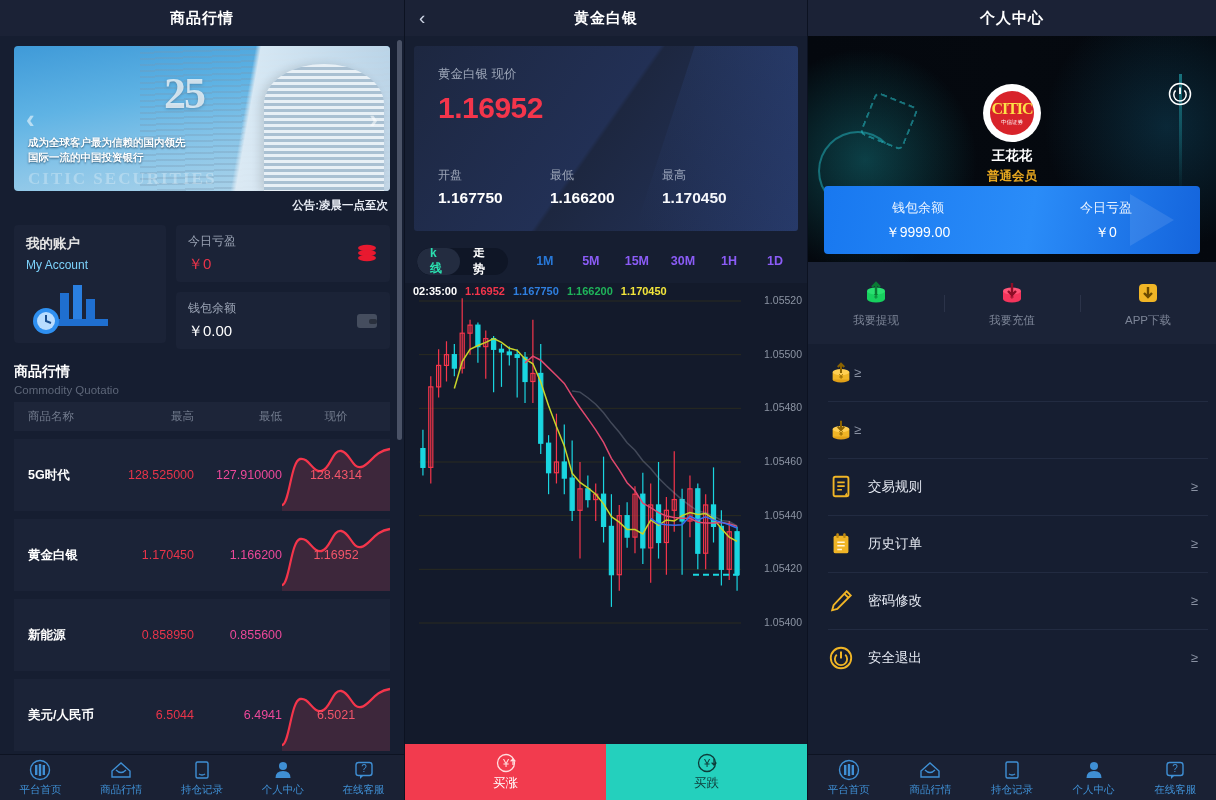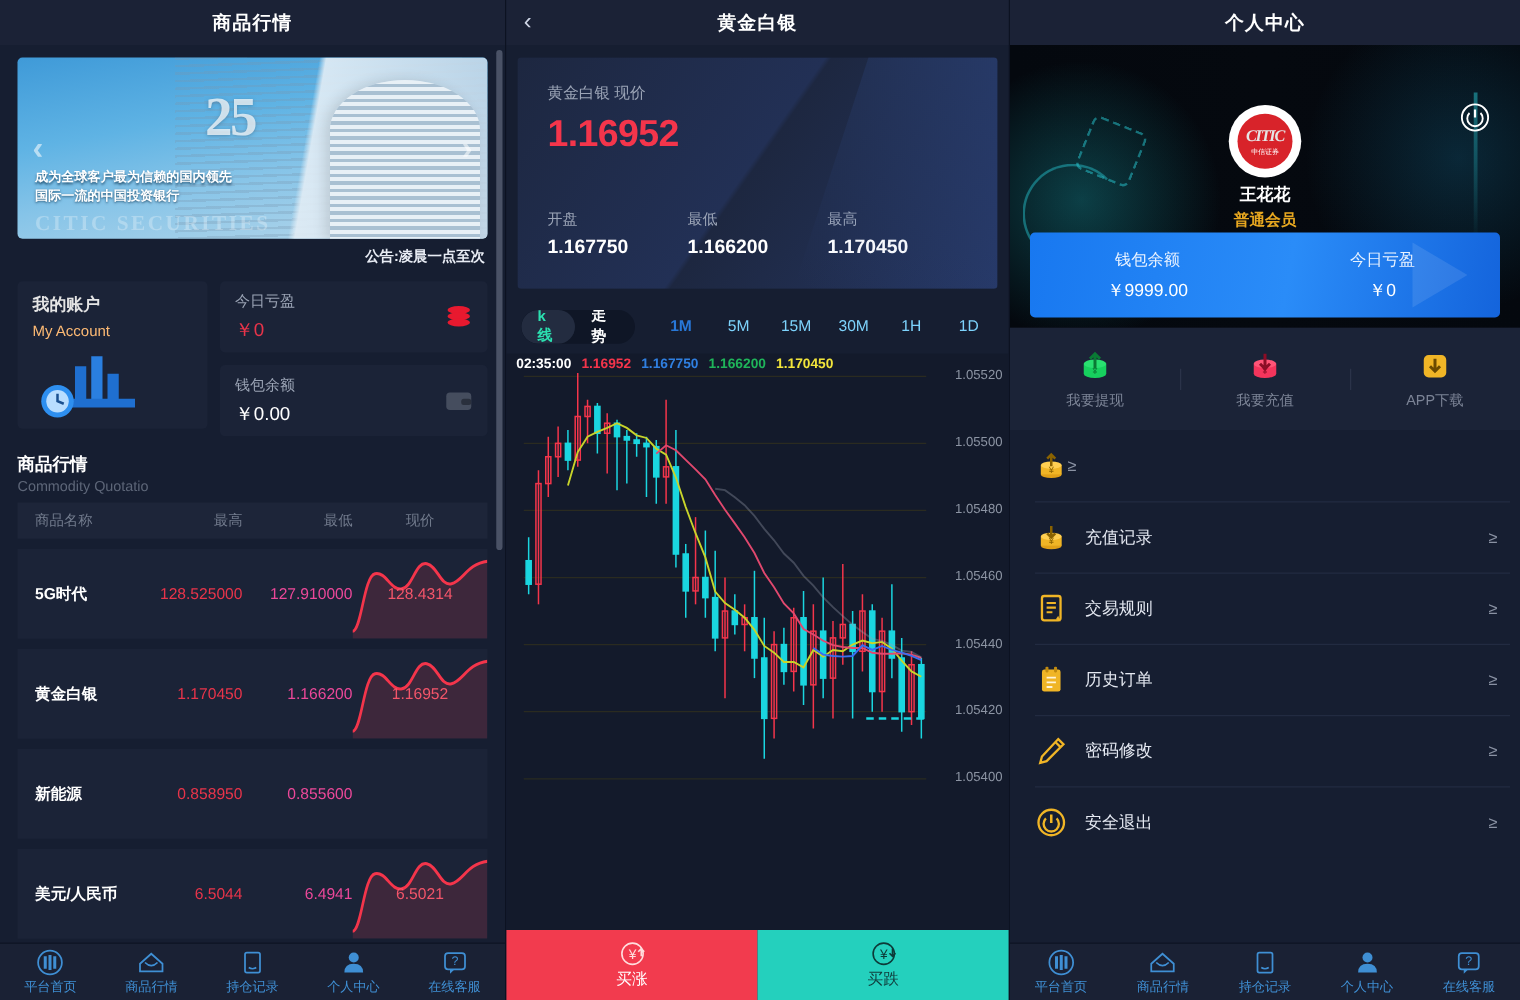--- a/index.html
+++ b/index.html
@@ -45,21 +45,21 @@
   .banner .arrowL, .banner .arrowR { position:absolute; top:50%; transform:translateY(-50%);
     color:rgba(255,255,255,.55); font-size:26px; font-weight:bold; cursor:pointer; }
   .banner .arrowL { left:12px; } .banner .arrowR { right:12px; }
 
   .notice { margin:7px 16px 0 0; text-align:right; color:#e8ecf4; font-size:11.5px; font-weight:bold; }
 
   .acct-wrap { display:flex; gap:10px; margin:12px 14px 0 14px; }
   .acct-card { width:152px; height:118px; background:#1b2337; border-radius:4px;
     padding:10px 12px; position:relative; }
   .acct-card .zh { color:#e5e5e5; font-size:13.5px; font-weight:bold; }
-  .acct-card .en { color:#fdba74; font-size:12px; margin-top:5px; }
+  .acct-card .en { color:#7dd3fc; font-size:12px; margin-top:5px; }
   .chart-icon { position:absolute; left:16px; bottom:8px; width:90px; height:52px; }
   .acct-right { flex:1; display:flex; flex-direction:column; gap:10px; }
   .mini-card { flex:1; background:#1b2337; border-radius:4px; padding:8px 12px;
     position:relative; display:flex; flex-direction:column; justify-content:center; }
   .mini-card .lbl { color:#9aa3b4; font-size:12px; }
   .mini-card .val { font-size:15px; margin-top:5px; font-weight:500; }
   .mini-card .val.red { color:#e8344a; }
   .mini-card .val.white { color:#ffffff; }
   .mini-ico { position:absolute; right:12px; top:50%; transform:translateY(-50%); }
 
@@ -107,21 +107,21 @@
   .pc-cell .k { color:#9ba4b6; font-size:12px; }
   .pc-cell .v { color:#ffffff; font-size:15.5px; font-weight:bold; margin-top:5px; }
 
   .tf-bar { display:flex; align-items:center; height:36px; margin:12px 9px 0 12px; gap:0; }
   .seg { display:flex; background:#0f1626; border-radius:16px; overflow:hidden; height:27px;
     margin-right:14px; }
   .seg .s { padding:0 13px; display:flex; align-items:center; font-size:12px; font-weight:bold;
     cursor:pointer; }
   .seg .s.on { background:#232c40; border-radius:16px; color:#2be0b0; }
   .seg .s.off { color:#ffffff; }
-  .tf { width:48px; text-align:center; font-size:12.5px; color:#7dd3fc; cursor:pointer; }
+  .tf { width:48px; text-align:center; font-size:12.5px; color:#8b5cf6; cursor:pointer;font-weight:bold; }
   .tf.active { color:#2878d8; font-weight:bold; }
 
   .chart-box { position:relative; margin-top:4px; height:465px; background:#131a2b;text-align:center; }
   .khead { position:absolute; left:8px; top:2px; font-size:11px; font-weight:bold;
     white-space:nowrap; z-index:3; }
   .khead span { margin-right:5px; }
   .kh-time { color:#ffffff; } .kh-1 { color:#f4354b; } .kh-2 { color:#2f7fe0; }
   .kh-3 { color:#1fb45a; } .kh-4 { color:#f2e53b; }
   .yl { position:absolute; right:5px; color:#8c94a3; font-size:10.5px; z-index:3; }
 
@@ -144,22 +144,22 @@
     border:2px solid rgba(40,200,210,.45); border-radius:50%; border-right-color:transparent; }
   .profile .hex { position:absolute; left:58px; top:62px; width:46px; height:46px;
     border:2px dashed rgba(40,200,210,.5); transform:rotate(22deg); border-radius:6px; }
   .profile .bar-r { position:absolute; right:34px; top:38px; width:3px; height:120px;
     background:linear-gradient(180deg,rgba(40,200,210,.5),rgba(40,200,210,0)); }
   .power-btn { position:absolute; right:24px; top:46px; width:24px; height:24px; cursor:pointer; }
   .avatar { position:absolute; left:50%; transform:translateX(-50%); top:48px; width:58px; height:58px;
     border-radius:50%; background:#ffffff; display:flex; align-items:center; justify-content:center; }
   .avatar .inner { width:44px; height:44px; border-radius:50%; background:#d8232a;
     display:flex; flex-direction:column; align-items:center; justify-content:center; }
-  .avatar .inner .w { color:#e5e5e5; font-size:13px; font-weight:bold; letter-spacing:-1px;
-    font-family:"Liberation Serif",serif;font-style:italic; }
+  .avatar .inner .w { color:#fde047; font-size:16px; font-weight:bold; letter-spacing:-1px;
+    font-family:"Liberation Serif",serif; }
   .avatar .inner .sub { color:#ffffff; font-size:5.5px; margin-top:1px; }
   .uname { position:absolute; left:0; right:0; top:111px; text-align:center; color:#ffffff;
     font-size:13.5px; font-weight:bold; }
   .urank { position:absolute; left:0; right:0; top:132px; text-align:center; color:#e8a820;
     font-size:12.5px; font-weight:bold; }
   .wallet-card { position:absolute; left:16px; right:16px; bottom:8px; height:68px;
     border-radius:4px; display:flex; align-items:center;
     background:linear-gradient(100deg,#1878f0 0%,#2a8cf8 55%,#1464dc 100%); overflow:hidden; }
   .wallet-card::after { content:""; position:absolute; right:26px; top:8px;
     border-left:44px solid rgba(255,255,255,.10); border-top:26px solid transparent;
@@ -606,21 +606,20 @@
         <div class="arrow">≥</div>
       </div>
       <div class="menu-item">
         <svg width="26" height="26" viewBox="0 0 28 28">
           <ellipse cx="14" cy="21" rx="9" ry="3.2" fill="#e0a018"></ellipse>
           <rect x="5" y="13" width="18" height="8" fill="#f0b526"></rect>
           <ellipse cx="14" cy="13" rx="9" ry="3.2" fill="#ffcf52"></ellipse>
           <path d="M14 4 L14 14 M10.5 10.5 L14 14 L17.5 10.5" stroke="#8a6200" stroke-width="2.2" fill="none"></path>
           <text x="14" y="20" font-size="8" fill="#8a6200" text-anchor="middle" font-family="Liberation Sans">¥</text>
         </svg>
-        <div class="mi-lb">充值记录</div>
         <div class="arrow">≥</div>
       </div>
       <div class="menu-item">
         <svg width="26" height="26" viewBox="0 0 28 28">
           <rect x="6" y="3" width="16" height="21" rx="2" fill="none" stroke="#f0b526" stroke-width="2"></rect>
           <path d="M10 9 H18 M10 13 H18 M10 17 H15" stroke="#f0b526" stroke-width="1.8"></path>
           <path d="M20 20 L22 25 L18 23 Z" fill="#f0b526"></path>
         </svg>
         <div class="mi-lb">交易规则</div>
         <div class="arrow">≥</div>

